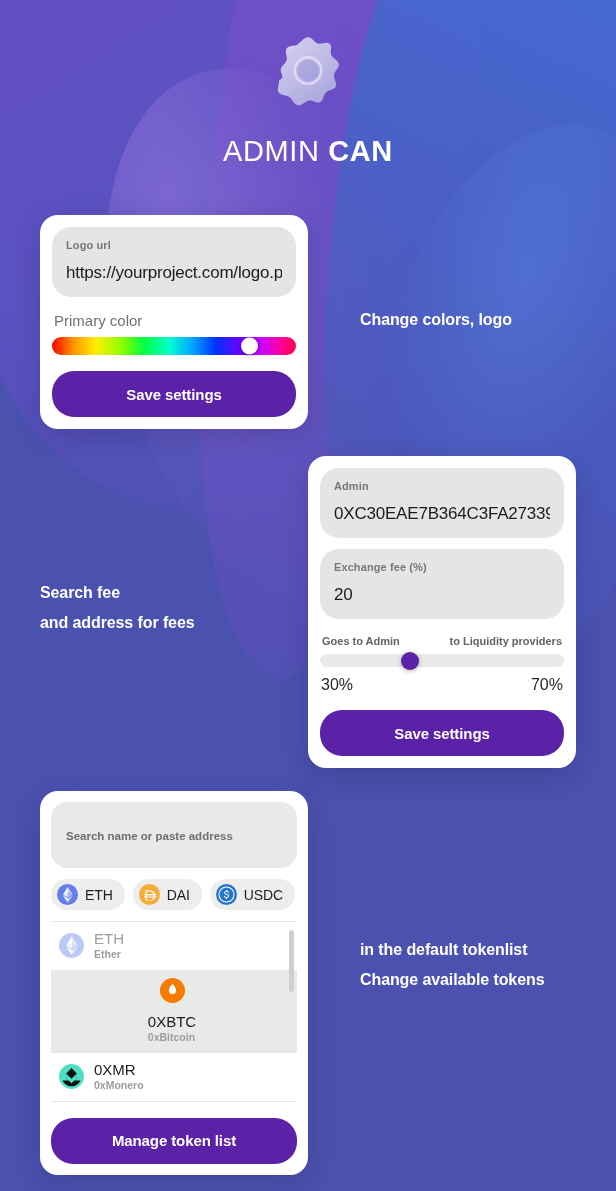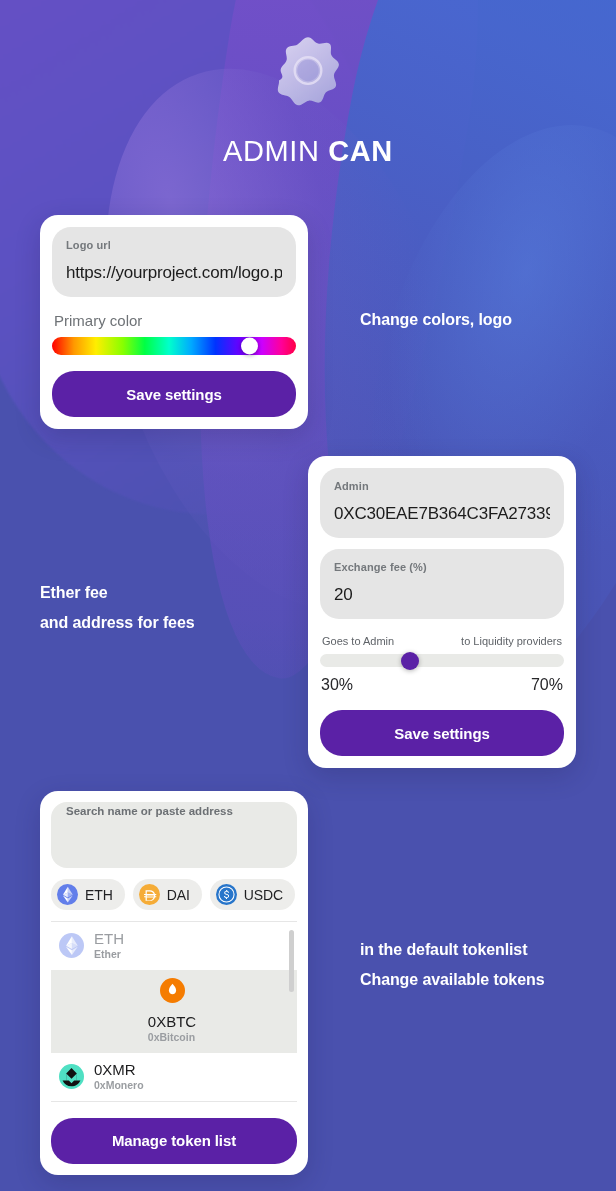--- a/index.html
+++ b/index.html
@@ -199,21 +199,21 @@
   }
 
   
   .split-head {
     display: flex;
     justify-content: space-between;
     margin: 16px 2px 7px 2px;
   }
   .split-head span {
     font-size: 11px;
-    font-weight: 400;
+    font-weight: 700;
     color: #5f6368;
     text-align: right;
   }
   .split-track {
     position: relative;
     height: 13px;
     border-radius: 7px;
     background: #e9eae7;
   }
   .split-handle {
@@ -239,21 +239,21 @@
     font-weight: 400;
   }
 
   .field-gap { margin-top: 11px; }
 
   
   .search-box {
     background: #e9eae7;
     border-radius: 16px;
     height: 66px;
-    padding: 3px 15px;
+    padding: 28px 15px;
   }
   .search-placeholder {
     font-size: 11.5px;
     font-weight: 700;
     color: #6c7074;
   }
 
   
   .chip-row {
     display: flex;
@@ -498,20 +498,20 @@
   </div>
 
   <button class="btn-primary">Manage token list</button>
 </div>
 
 <div class="annotation ann-colors">
   <div>Change colors, logo</div>
 </div>
 
 <div class="annotation ann-fee">
-  <div>Ether fee</div>
+  <div>Search fee</div>
   <div>and address for fees</div>
 </div>
 
 <div class="annotation ann-tokens">
   <div>in the default tokenlist</div>
   <div>Change available tokens</div>
 </div>
 
 </body></html>

